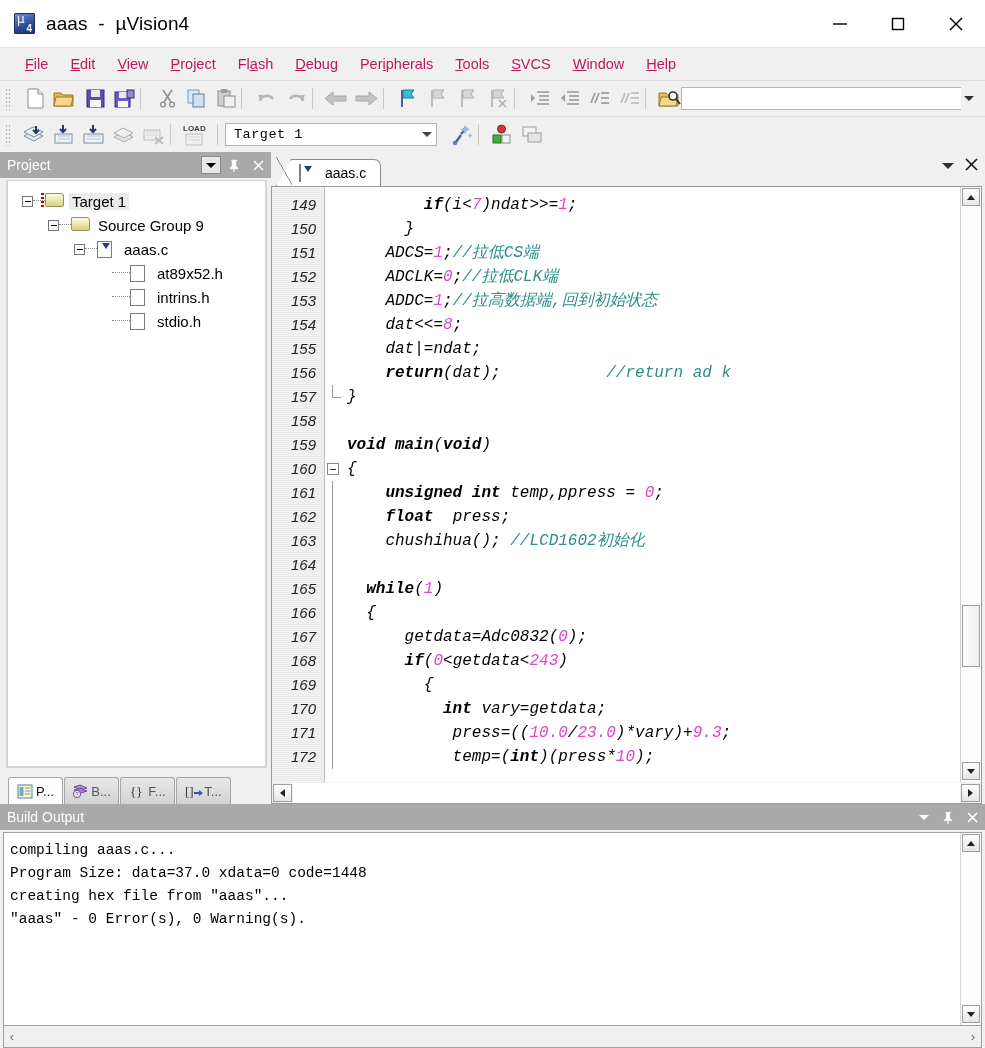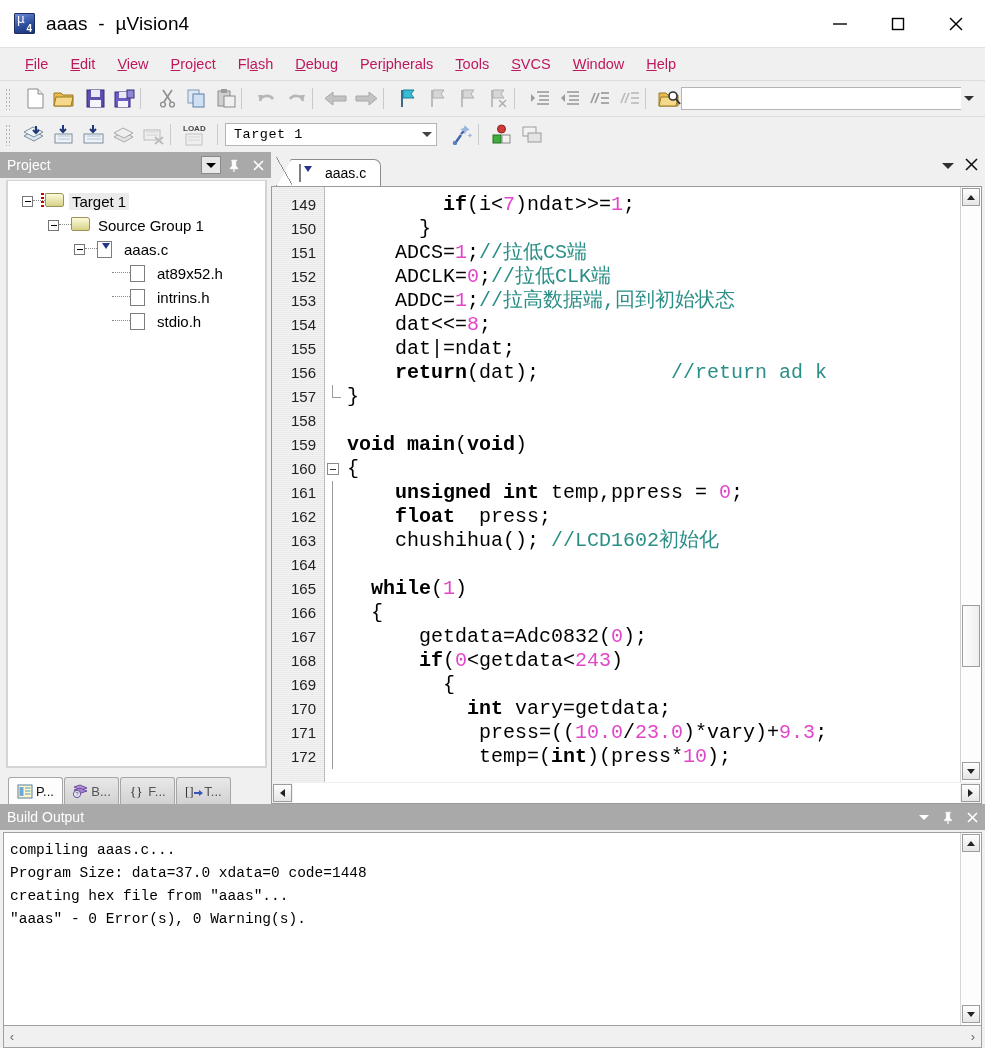--- a/index.html
+++ b/index.html
@@ -396,20 +396,21 @@
     flex: 1 1 auto;
     display: flex;
     background: #fff;
     border: 1px solid #9a9a9a;
     border-bottom: none;
     margin-right: 3px;
     min-height: 0;
     box-sizing: border-box;
     position: relative;
     overflow: hidden;
+    font-style: italic;
   }
   .gutter {
     width: 53px;
     background: #e9e9e9;
     background-image: repeating-linear-gradient(0deg, rgba(255,255,255,.45) 0 1px, transparent 1px 2px);
     flex: 0 0 auto;
     padding-top: 6px;
     box-sizing: border-box;
     text-align: right;
     border-right: 1px solid #bdbdbd;
@@ -455,21 +456,21 @@
     position: absolute;
     left: 7px; top: 0;
     width: 8px; height: 12px;
     border-left: 1px solid #9a9a9a;
     border-bottom: 1px solid #9a9a9a;
   }
   .code {
     flex: 1 1 auto;
     padding-top: 6px;
     font-family: "Liberation Mono", monospace;
-    font-size: 20px;
+    font-size: 16px;
     overflow: hidden;
     min-width: 0;
     position: relative;
   }
   .cline {
     height: 24px;
     line-height: 24px;
     white-space: pre;
   }
   .kw   { color: #000; font-weight: bold; }
@@ -937,21 +938,21 @@
                 </div>
               <div class="tlabel sel">Target 1</div>
             </div>
 
             <div class="tnode" style="padding-left:40px;">
               <div class="tog"></div>
               <div class="dots"></div>
               <div class="ficon">
                   <div class="folder open"></div>
                 </div>
-              <div class="tlabel">Source Group 1</div>
+              <div class="tlabel">Source Group 9</div>
             </div>
 
             <div class="tnode" style="padding-left:66px;">
               <div class="tog"></div>
               <div class="dots"></div>
               <div class="ficon">
                   <div class="docicon c"></div>
                 </div>
               <div class="tlabel">aaas.c</div>
             </div>

